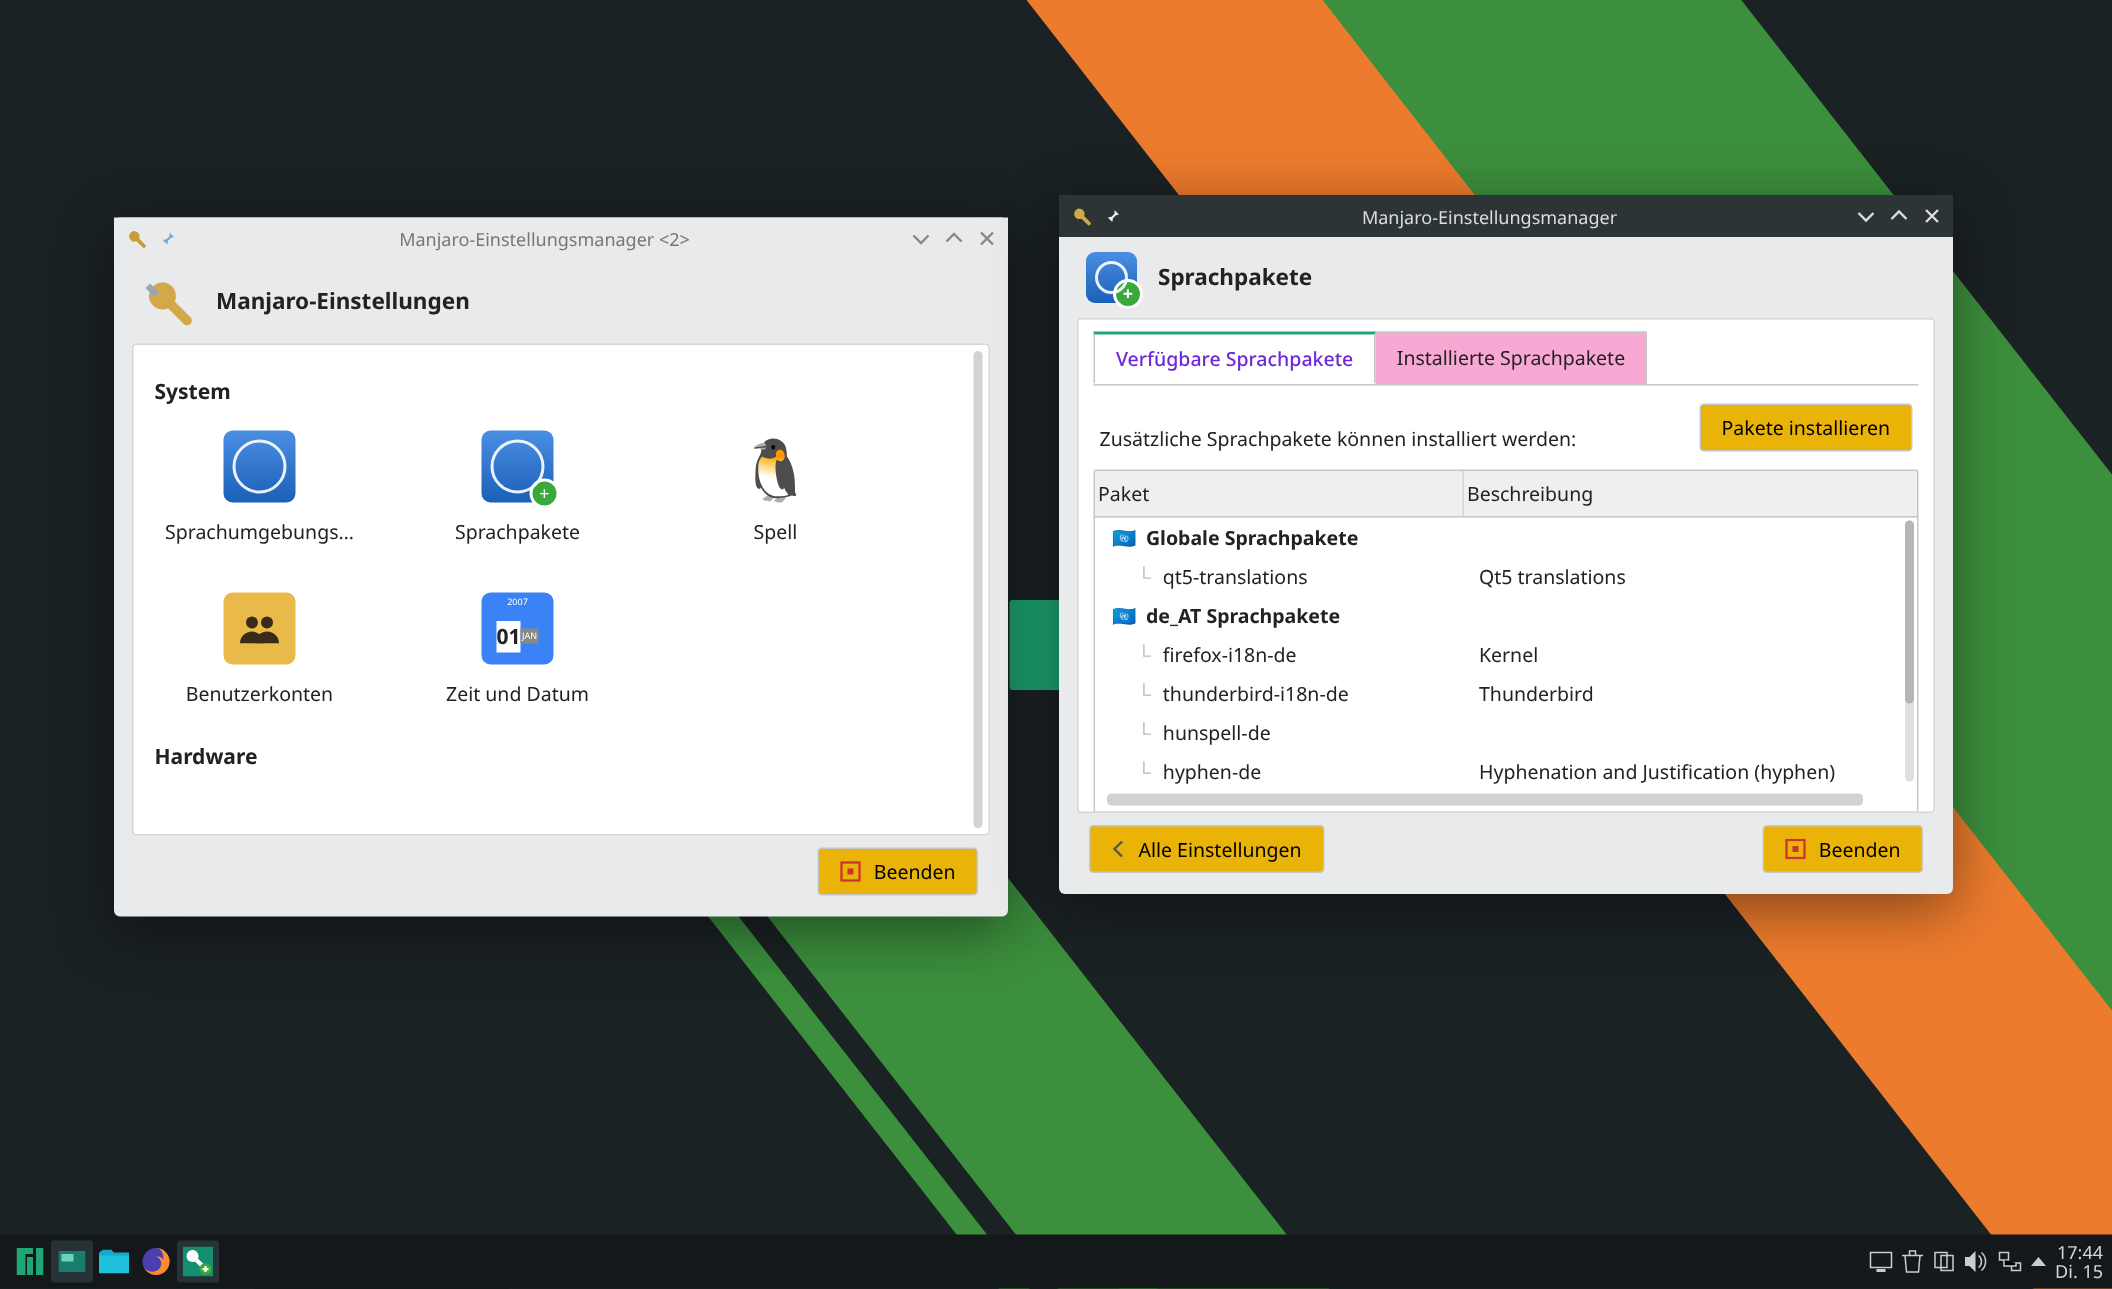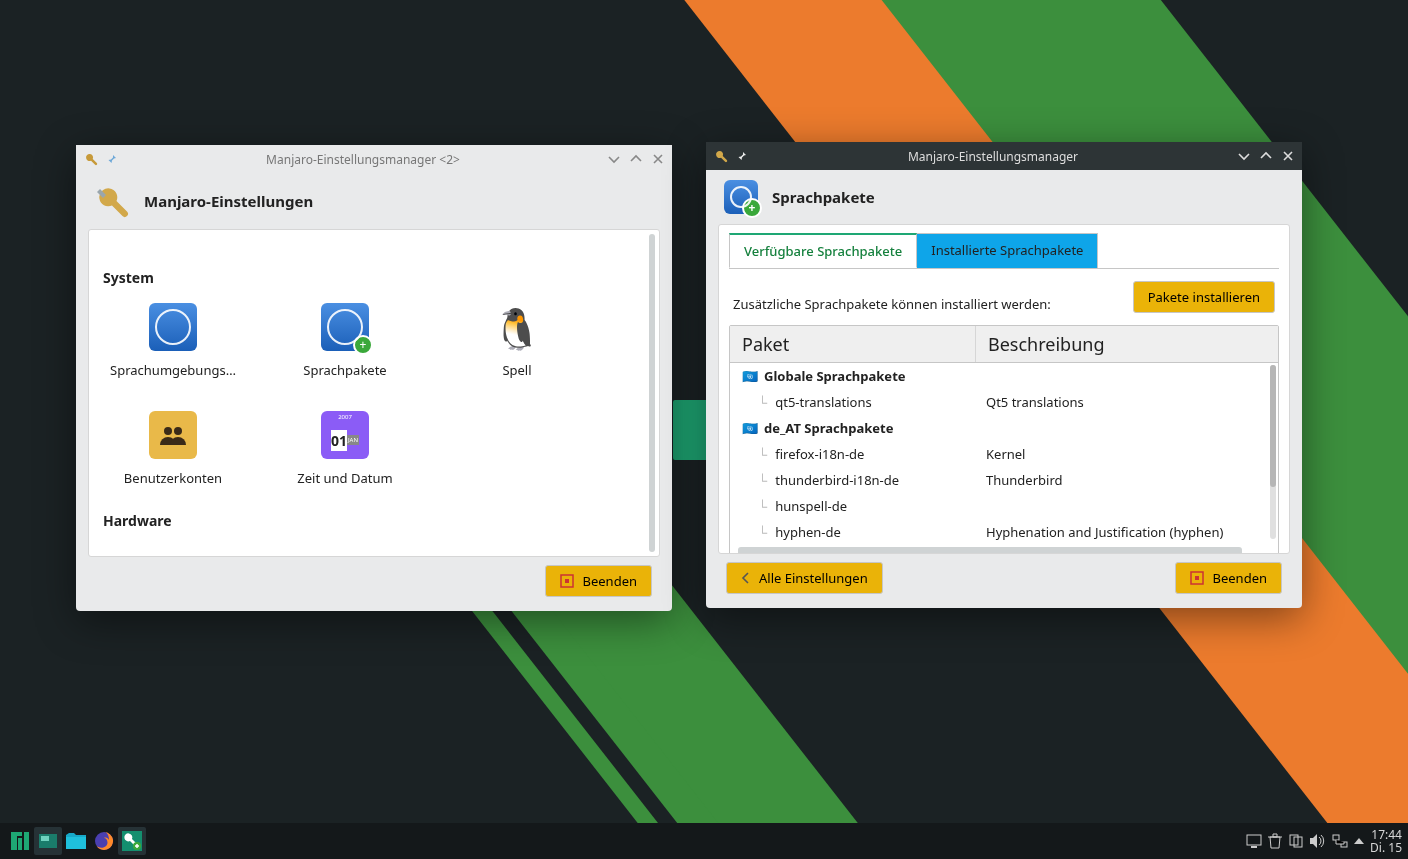--- a/index.html
+++ b/index.html
@@ -21,39 +21,39 @@
 .tb-light { background: #e9eaeb; color: #777; }
 .tb-dark { background: #2d3436; color: #ddd; }
 .tb-title { flex: 1; text-align: center; }
 .tb-icons { display: flex; gap: 10px; align-items: center; }
 .tb-left { display: flex; gap: 8px; align-items: center; }
 svg { display: block; }
 .wclose, .wmin, .wmax { cursor: pointer; }
 
 .header { display: flex; align-items: center; gap: 14px; padding: 10px 18px; font-weight: bold; font-size: 15px; }
 .content { background: #fff; margin: 0 12px; border: 1px solid #d6d6d6; border-radius: 3px; flex: 1; overflow: hidden; position: relative; }
-.content-inner { padding: 32px 10px; }
+.content-inner { padding: 16px 10px; }
 .cat-head { font-weight: bold; font-size: 14px; padding: 6px 4px 8px; }
 .grid { display: flex; flex-wrap: wrap; gap: 32px 32px; padding: 8px 4px 18px; }
 .item { width: 140px; display:flex; flex-direction:column; align-items:center; gap:10px; text-align:center; }
 .item-label { font-size: 13px; }
 .icon48 { width: 48px; height: 48px; border-radius: 4px; display:flex; align-items:center; justify-content:center; }
 .footer { padding: 8px 20px 14px; display:flex; }
 .footer .spacer { flex:1; }
 .btn { background: #eab308; border: 1px solid #c6c6c6; border-radius: 3px; padding: 6px 14px; font-size: 13px; display:flex; align-items:center; gap:8px; cursor:pointer; }
 .scroll-v { position:absolute; right:4px; top:4px; bottom:4px; width:6px; background:#cfd3d4; border-radius:3px; }
 
 
 .tabs { display:flex; border-bottom:1px solid #c6c6c6; }
-.tab { padding: 7px 14px; font-size: 13px; background:#0ea5e9; border:1px solid #c6c6c6; border-bottom:none; margin-right:-1px; cursor:pointer; }
-.tab.active { background:#fff; border-bottom:1px solid #fff; position:relative; z-index:1; color:#15803d; font-weight:500; border-top:2px solid #1ea774; }
+.tab { padding: 7px 14px; font-size: 13px; background:#f9a8d4; border:1px solid #c6c6c6; border-bottom:none; margin-right:-1px; cursor:pointer; }
+.tab.active { background:#fff; border-bottom:1px solid #fff; position:relative; z-index:1; color:#6d28d9; font-weight:500; border-top:2px solid #1ea774; }
 .subhead { display:flex; align-items:flex-end; justify-content:space-between; padding: 12px 4px 12px; }
 .table { border:1px solid #c6c6c6; border-radius:2px; }
 .thead { display:flex; background:#efefef; border-bottom:1px solid #c6c6c6; }
-.th { padding:6px 12px; font-size:18px; border-right:1px solid #d6d6d6; }
+.th { padding:6px 2px; font-size:13px; border-right:1px solid #d6d6d6; }
 .th:last-child { border-right:none; }
 .tbody { max-height: 178px; overflow:hidden; position:relative; }
 .trow { display:flex; padding: 4px 10px; font-size:13px; }
 .tglyph { width:20px; display:inline-flex; justify-content:center; }
 .td1 { width: 246px; display:flex; align-items:center; gap:4px; }
 .td2 { flex:1; }
 .trow.hdr { font-weight:bold; }
 .tree-line { color:#bbb; margin-right:4px; }
 .scroll-h { height:8px; background:#cfd3d4; border-radius:3px; margin:6px 36px 4px 8px; }
 .scroll-v2 { position:absolute; right:2px; top:2px; bottom:2px; width:6px; background:#e0e0e0; border-radius:3px; }
@@ -64,21 +64,21 @@
 .tbtn { width:28px; height:28px; display:flex; align-items:center; justify-content:center; cursor:pointer; border-radius:2px; }
 .tbtn.active { background:#263236; }
 .tray { margin-left:auto; display:flex; align-items:center; gap:6px; font-size:12px; }
 .clock { text-align:right; line-height:1.1; font-size:12px; }
 
 
 .globe { background: linear-gradient(#4a8fe2,#1b5fb8); border-radius:6px; position:relative; }
 .globe::after { content:""; position:absolute; inset:6px; border:2px solid rgba(255,255,255,.9); border-radius:50%; }
 .globe.badge::before { content:"+"; position:absolute; right:-4px; bottom:-4px; width:16px; height:16px; background:#3aa83a; color:#fff; border-radius:50%; font-size:12px; line-height:16px; text-align:center; border:2px solid #fff; }
 .users-i { background:#e9b949; border-radius:6px; display:flex; align-items:center; justify-content:center; }
-.cal-i { background:#8b5cf6; border-radius:6px; position:relative; color:#fff; font-size:8px; text-align:center; padding-top:10px; }
+.cal-i { background:#3b82f6; border-radius:6px; position:relative; color:#fff; font-size:8px; text-align:center; padding-top:10px; }
 .cal-i::before { content:"2007"; position:absolute; top:2px; left:0; right:0; font-size:6px; }
 .cal-i .day { background:#fff; color:#222; font-weight:bold; font-size:14px; padding:1px 0; }
 .tux { font-size:40px; }
 </style>
 </head>
 <body>
 
 <div class="wallpaper">
   <div class="stripe s1"></div>
   <div class="stripe s2"></div>
@@ -165,21 +165,21 @@
     <button class="btn">
       <svg width="14" height="14" viewBox="0 0 14 14">
           <rect x="1" y="1" width="12" height="12" fill="none" stroke="#c33" stroke-width="1.5"></rect>
           <rect x="5" y="5" width="4" height="4" fill="#c33"></rect>
         </svg>
       <span>Beenden</span>
     </button>
   </div>
 </div>
 
-<div class="window" style="left:706px; top:142px; width:596px; height:466px;">
+<div class="window" style="left:706px; top:130px; width:596px; height:466px;">
   <div class="titlebar tb-dark">
     <div class="tb-left">
       <svg width="14" height="14" viewBox="0 0 24 24">
           <path fill="#d2a84a" d="M22 19l-7-7a6 6 0 10-3 3l7 7a2 2 0 003-3z"></path>
         </svg>
       <svg width="12" height="12" viewBox="0 0 24 24">
           <path fill="#eee" d="M14 4l6 6-4 1-4 4-1 5-3-3-5 5 5-5-3-3 5-1 4-4z"></path>
         </svg>
     </div>
     <div class="tb-title">Manjaro-Einstellungsmanager</div>

